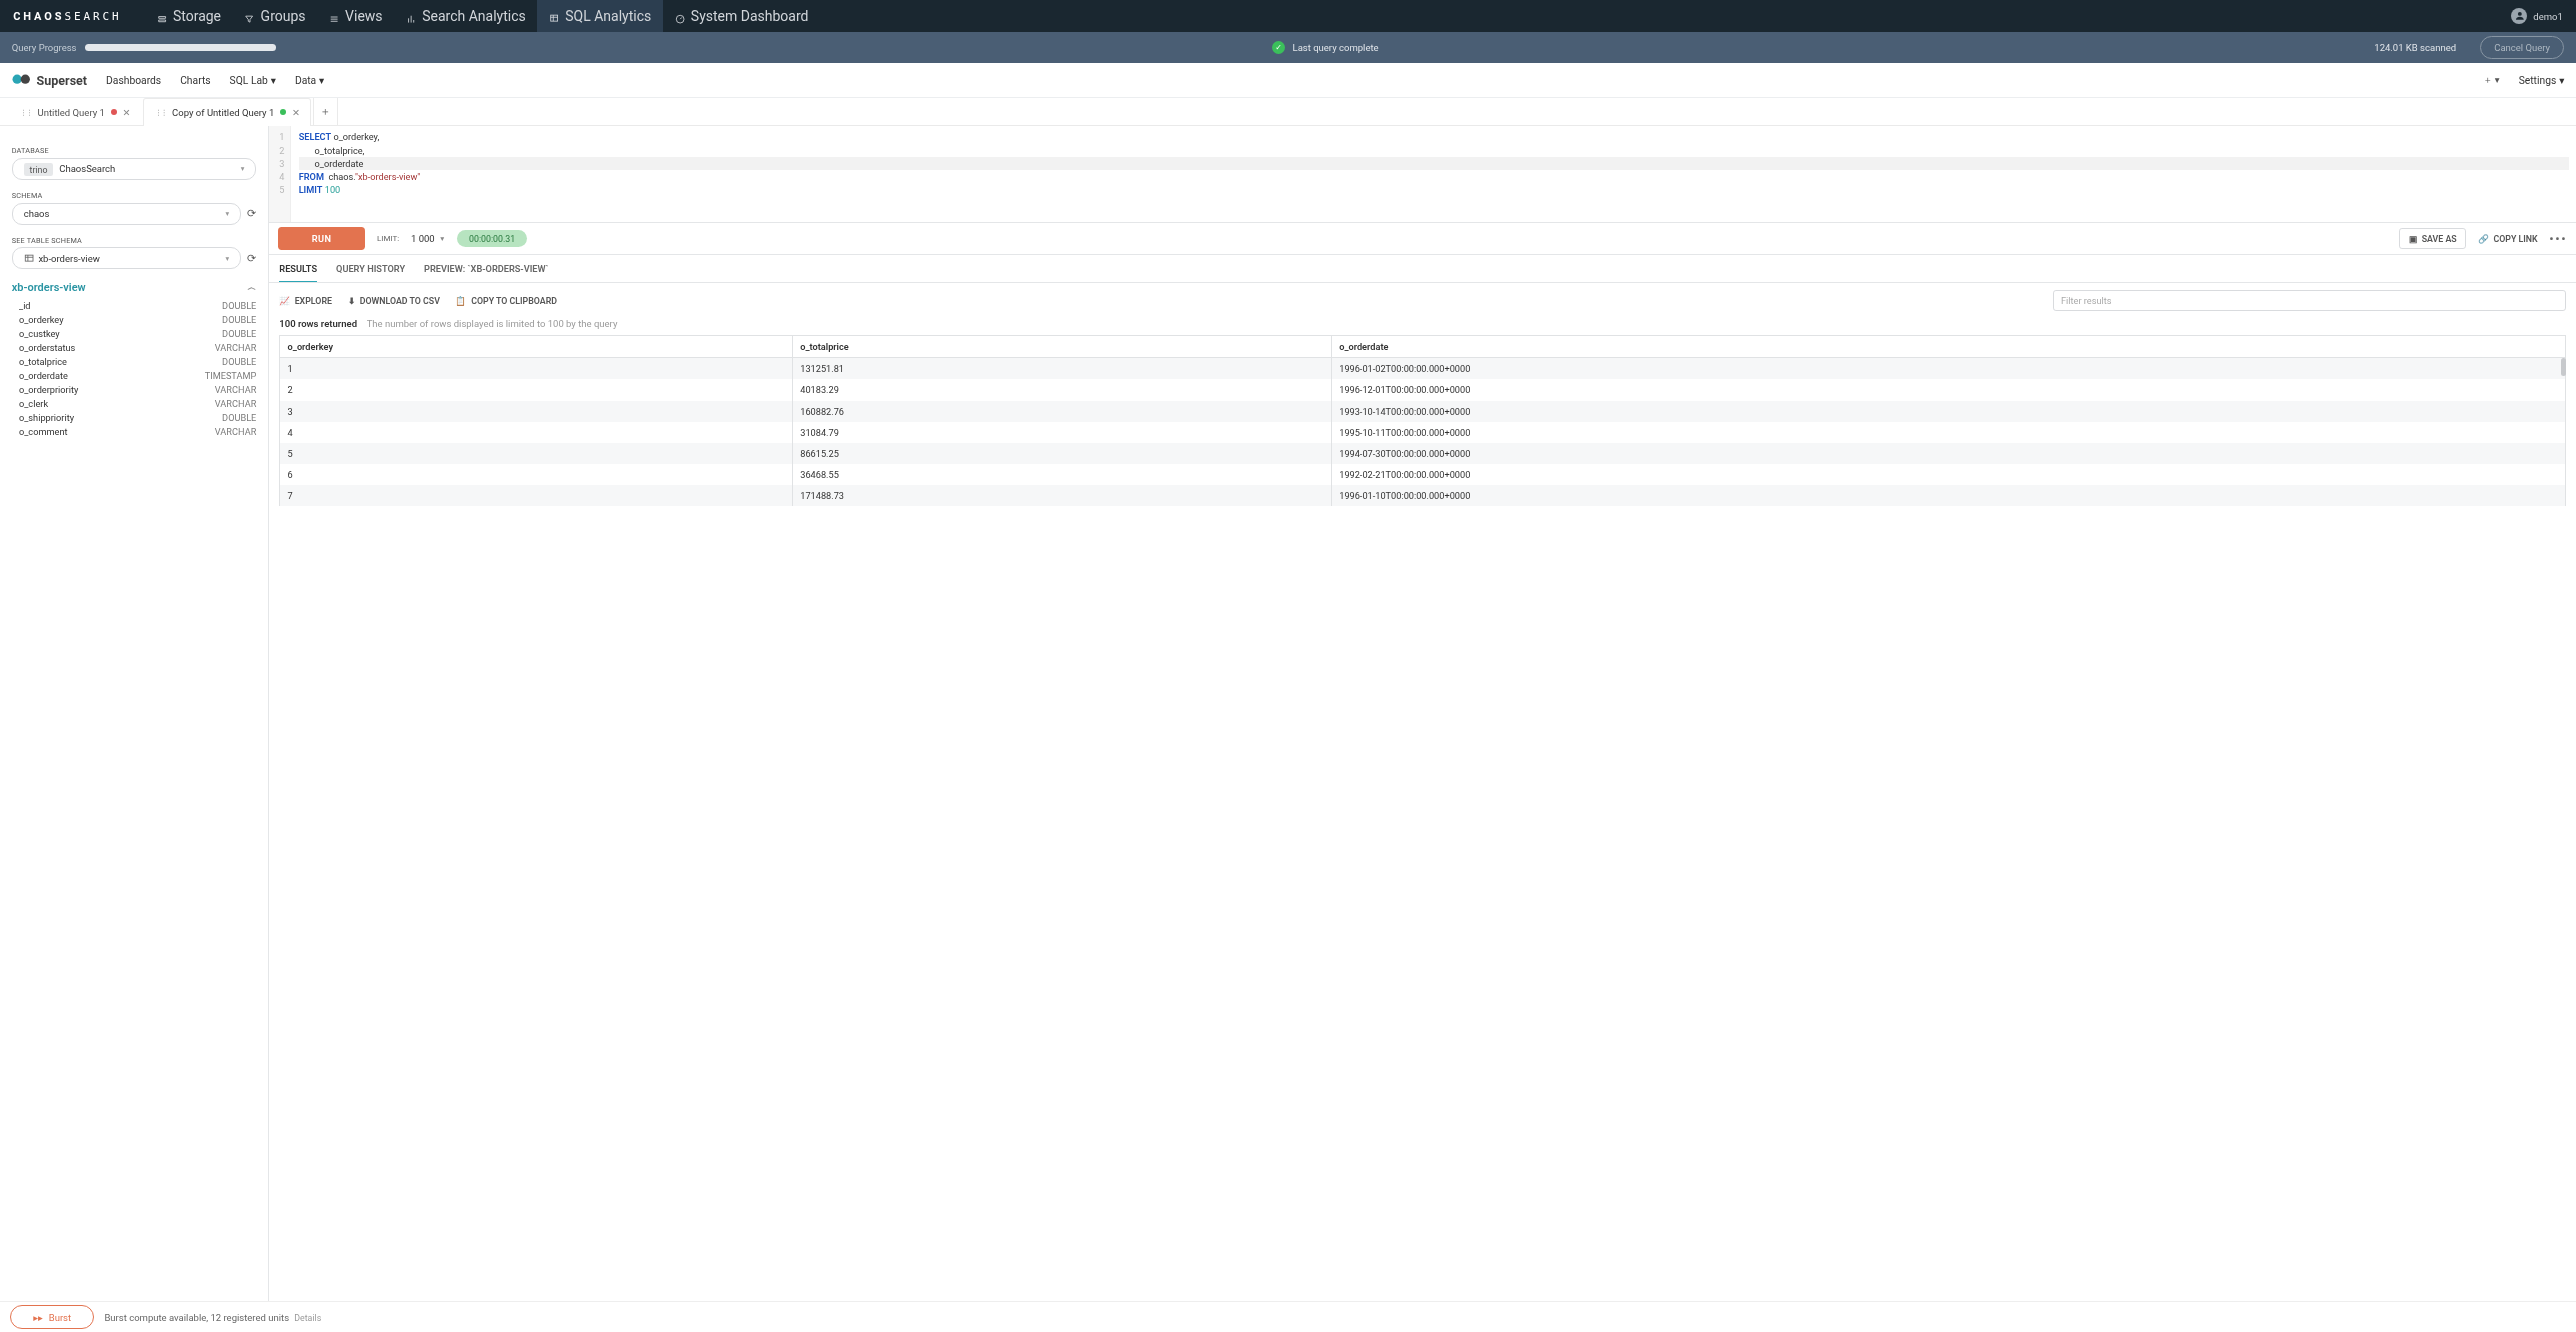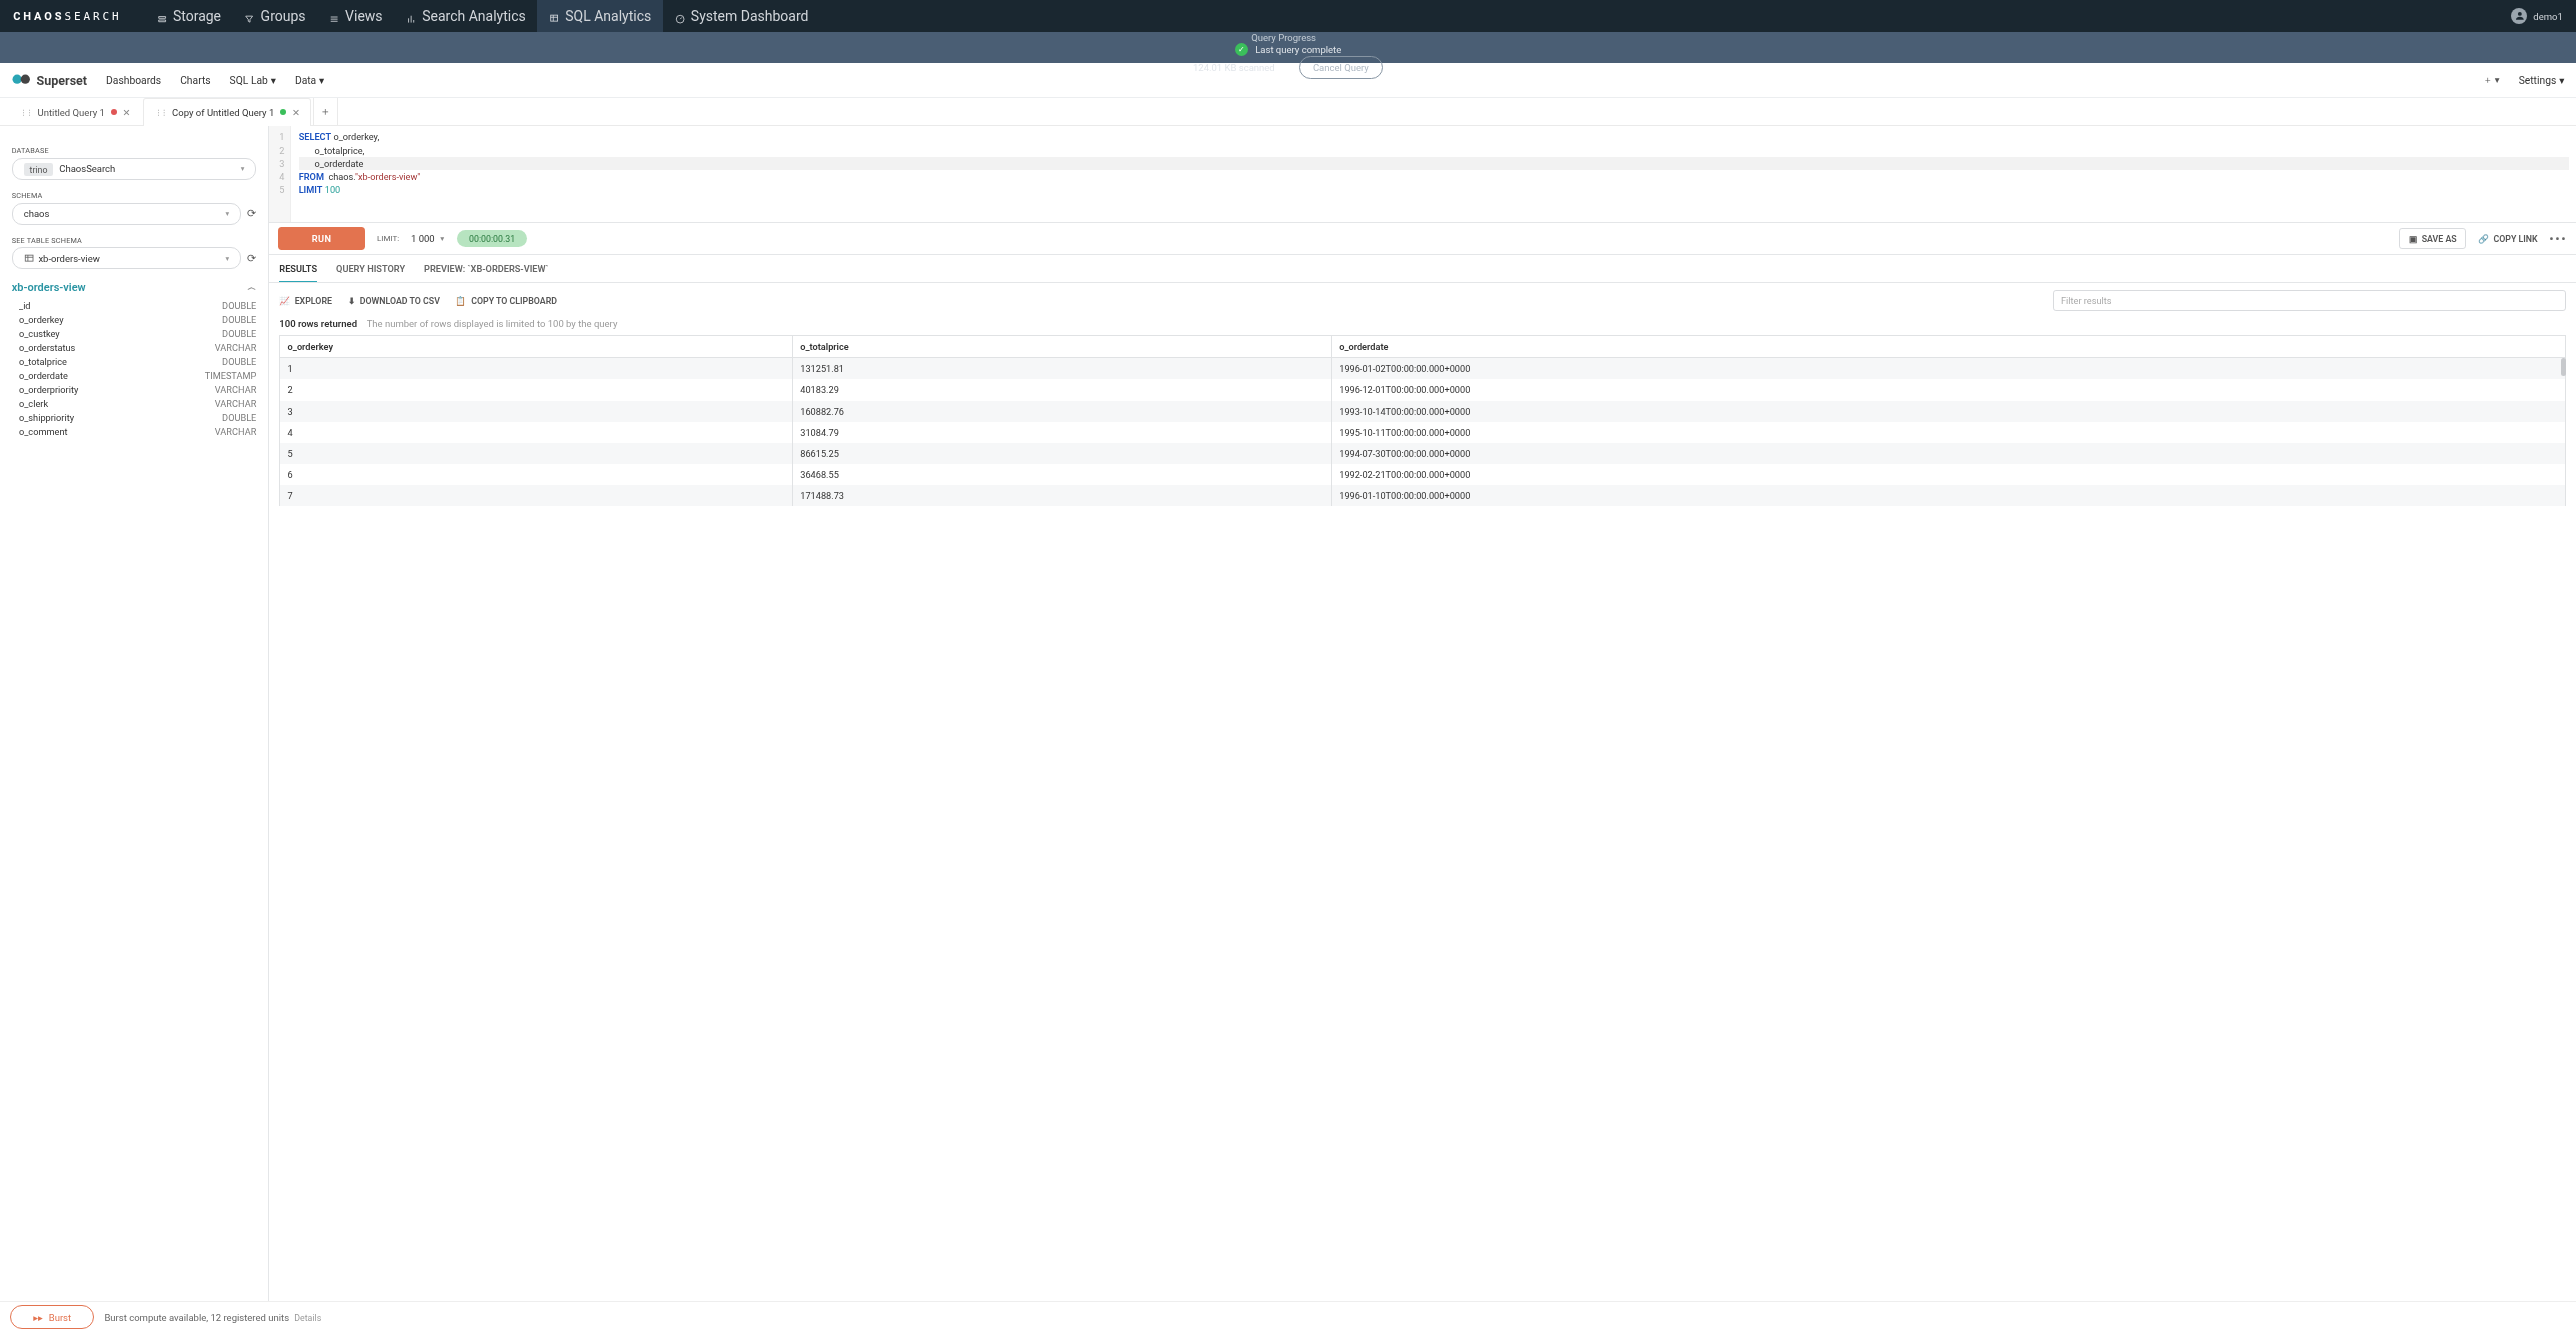--- a/index.html
+++ b/index.html
@@ -10,21 +10,21 @@
 .cs-logo { font-size: 11px; font-weight: 300; letter-spacing: 2.9px; color: #fff; margin-right: 23.5px; font-family: monospace; }
 .cs-logo b { font-weight: 700; }
 .cs-nav-item { display: flex; align-items: center; gap: 5.9px; padding: 0 11.7px; height: 32px; cursor: pointer; font-size: 14px; }
 .cs-nav-item.active { background: #2c3e50; border-top: 2.2px solid #e87352; padding-top: 0; margin-top: -2.2px; height: 34px; }
 .cs-nav .spacer { flex: 1; }
 .cs-user { display: flex; align-items: center; gap: 5.9px; }
 .cs-user-avatar { width: 16px; height: 16px; border-radius: 50%; background: #9aa5ae; display: flex; align-items: center; justify-content: center; color: #1a2730; font-size: 10.3px; }
 .icon-sm { width: 10.3px; height: 10.3px; display: inline-block; }
 
 
-.qp-bar { background: #4a5e74; height: 31px; display: flex; align-items: center; padding: 0 11.7px; color: #e1e5ea; font-size: 9.5px; flex-direction: column; }
+.qp-bar { background: #4a5e74; height: 31px; display: flex; align-items: center; padding: 0 11.7px; color: #e1e5ea; font-size: 9.5px; }
 .qp-label { margin-right: 8.8px; color: #c5ced6; }
 .qp-track { width: 191px; height: 6.6px; background: #e4e8ec; border-radius: 3.7px; }
 .qp-center { flex: 1; display: flex; justify-content: center; align-items: center; gap: 7.3px; }
 .qp-check { width: 13.2px; height: 13.2px; border-radius: 50%; background: #3bbf5b; display: flex; align-items: center; justify-content: center; color: #fff; font-size: 8px; }
 .qp-right { display: flex; align-items: center; gap: 24px; }
 .qp-cancel { border: 0.7px solid #8795a3; color: #aeb8c2; padding: 5.1px 13.2px; border-radius: 13.2px; font-size: 9.5px; background: transparent; }
 
 
 .ss-header { height: 35px; background: #fff; border-bottom: 0.7px solid #eceef0; display: flex; align-items: center; padding: 0 11.7px; gap: 19px; }
 .ss-logo { display: flex; align-items: center; gap: 4.4px; font-weight: 700; font-size: 12.5px; color: #404040; }

